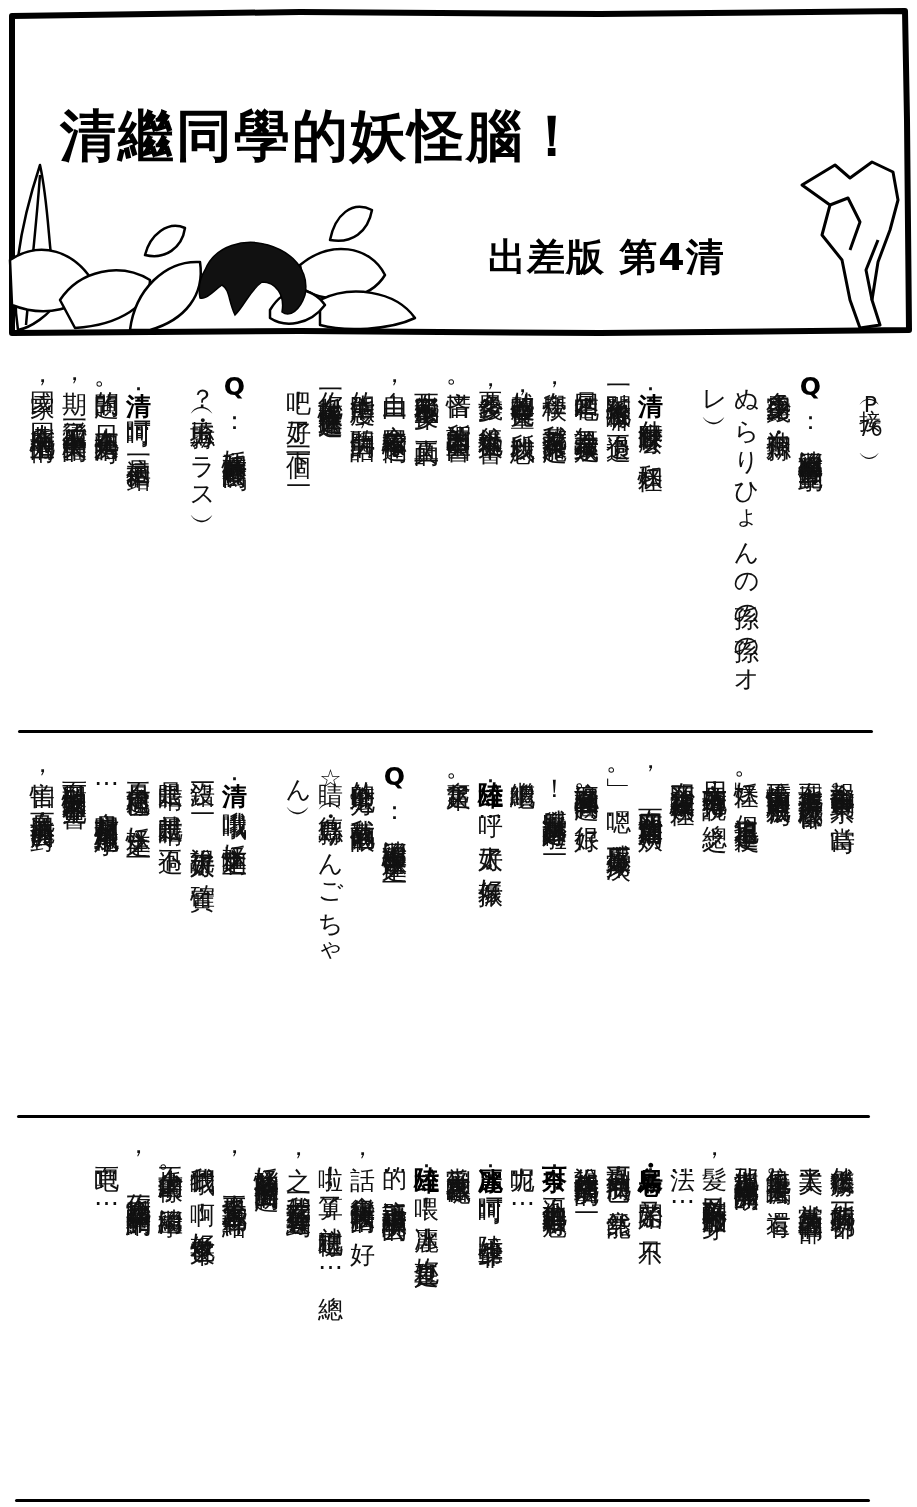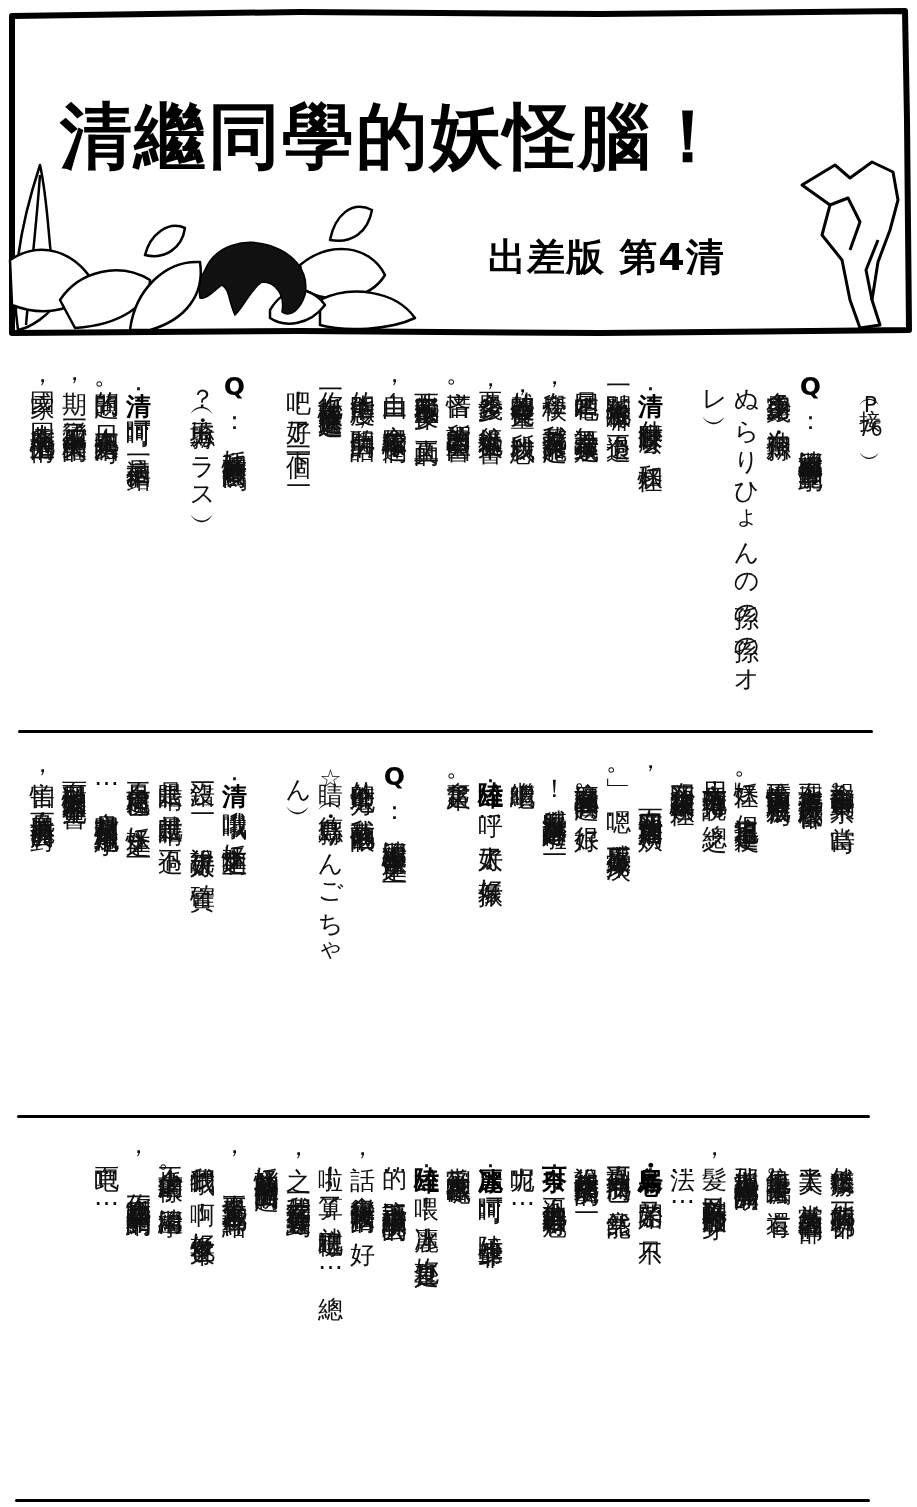--- a/index.html
+++ b/index.html
@@ -1,19 +1,19 @@
 <!DOCTYPE html>
 <html><head>
 <meta charset="utf-8">
 <style>
   html, body { margin:0; padding:0; background:#ffffff; }
   body { width:917px; height:1507px; position:relative; overflow:hidden;
          font-family:"DejaVu Sans","Liberation Sans",sans-serif; color:#111; }
   .header-art { position:absolute; left:0; top:0; width:917px; height:340px; }
-  .title-main { position:absolute; left:60px; top:66px; font-size:72px; font-weight:bold;
+  .title-main { position:absolute; left:60px; top:66px; font-size:56px; font-weight:bold;
                 letter-spacing:2px; line-height:140px; white-space:nowrap; color:#000; }
   .title-sub { position:absolute; left:488px; top:232px; font-size:38px; font-weight:bold;
                white-space:nowrap; color:#000; letter-spacing:1px; }
   .section { position:absolute; left:0; width:917px; height:340px; }
   .sec1 { top:372px; } .sec2 { top:762px; } .sec3 { top:1147px; }
   .col { position:absolute; top:0; writing-mode:vertical-rl; text-orientation:upright;
          font-size:25px; letter-spacing:2px; line-height:30px; width:30px;
          left:calc(842px - var(--s) * 32px - 15px); white-space:nowrap; color:#111; }
   .col b { font-weight:bold; color:#000; }
   .ref { position:absolute; left:856px; top:392px; writing-mode:vertical-rl;

